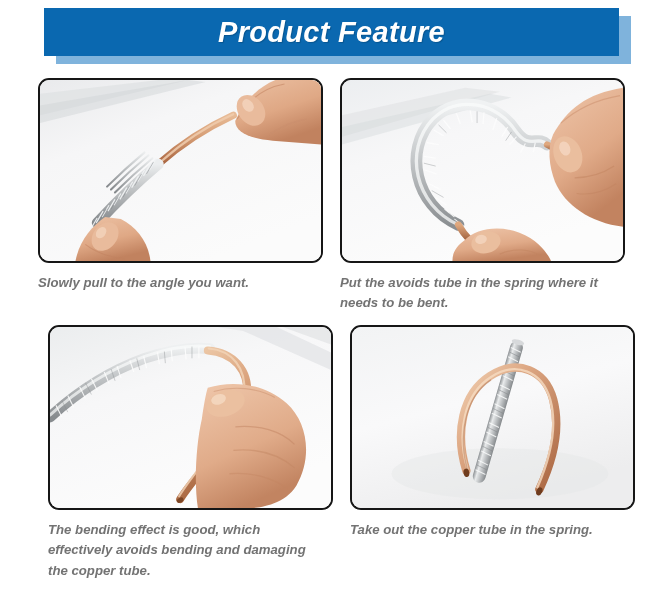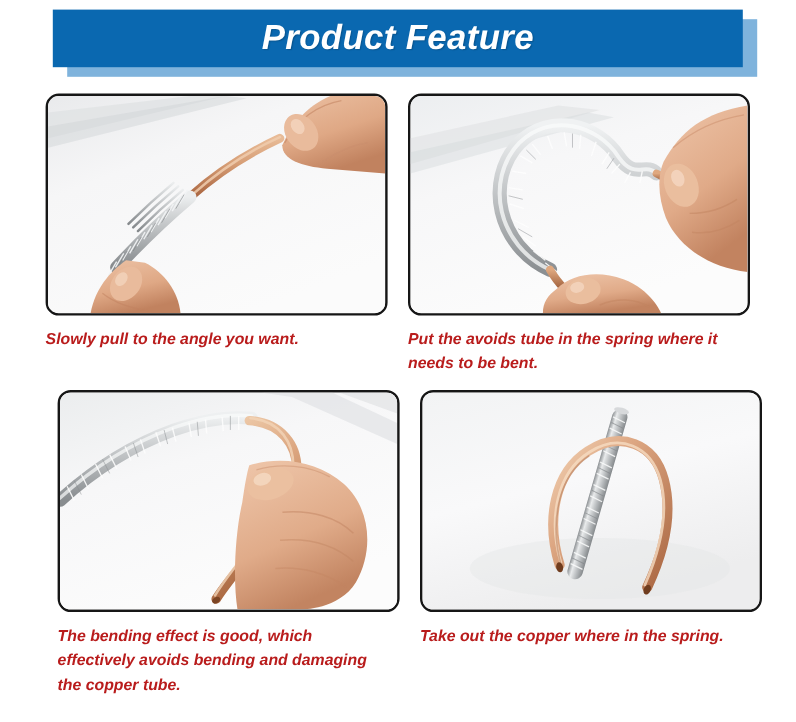--- a/index.html
+++ b/index.html
@@ -83,21 +83,21 @@
     display: block;
     width: 100%;
     height: 100%;
   }
 
   .caption {
     margin-top: 10px;
     font-size: 13.2px;
     font-weight: bold;
     font-style: italic;
-    color: #b91c1c;
+    color: #737373;
     line-height: 1.55;
     width: 272px;
   }
 </style>
 </head>
 <body>
 
 <div id="header-banner">
   <div id="header-shadow"></div>
   <div id="header-bar">
@@ -383,16 +383,16 @@
           <ellipse cx="146.5" cy="13" rx="6.5" ry="2.6" fill="#d7d9db"></ellipse>
         </g>
 
         <path d="M116 147 C104 108 112 68 140 50 C168 32 196 44 204 74 C212 104 204 136 190 166" stroke="url(#cop4)" stroke-width="8.5" fill="none" stroke-linecap="round"></path>
         <path d="M117 145 C106 107 114 68 141 51 C167 34 193 46 201 74 C209 103 201 134 188 164" stroke="#f6dcc2" stroke-width="2.4" fill="none" stroke-linecap="round" opacity="0.8"></path>
         <path d="M118 150 C107 112 114 72 141 54" stroke="#9c5a36" stroke-width="1.4" fill="none" opacity="0.35"></path>
         <ellipse cx="116" cy="149" rx="4.3" ry="2.9" transform="rotate(80 116 149)" fill="#6f3c1e"></ellipse>
         <ellipse cx="190" cy="168" rx="4.3" ry="2.9" transform="rotate(-66 190 168)" fill="#6f3c1e"></ellipse>
       </svg>
     </div>
-    <div class="caption">Take out the copper where in the spring.</div>
+    <div class="caption">Take out the copper tube in the spring.</div>
   </div>
 
 </div>
 
 </body></html>

